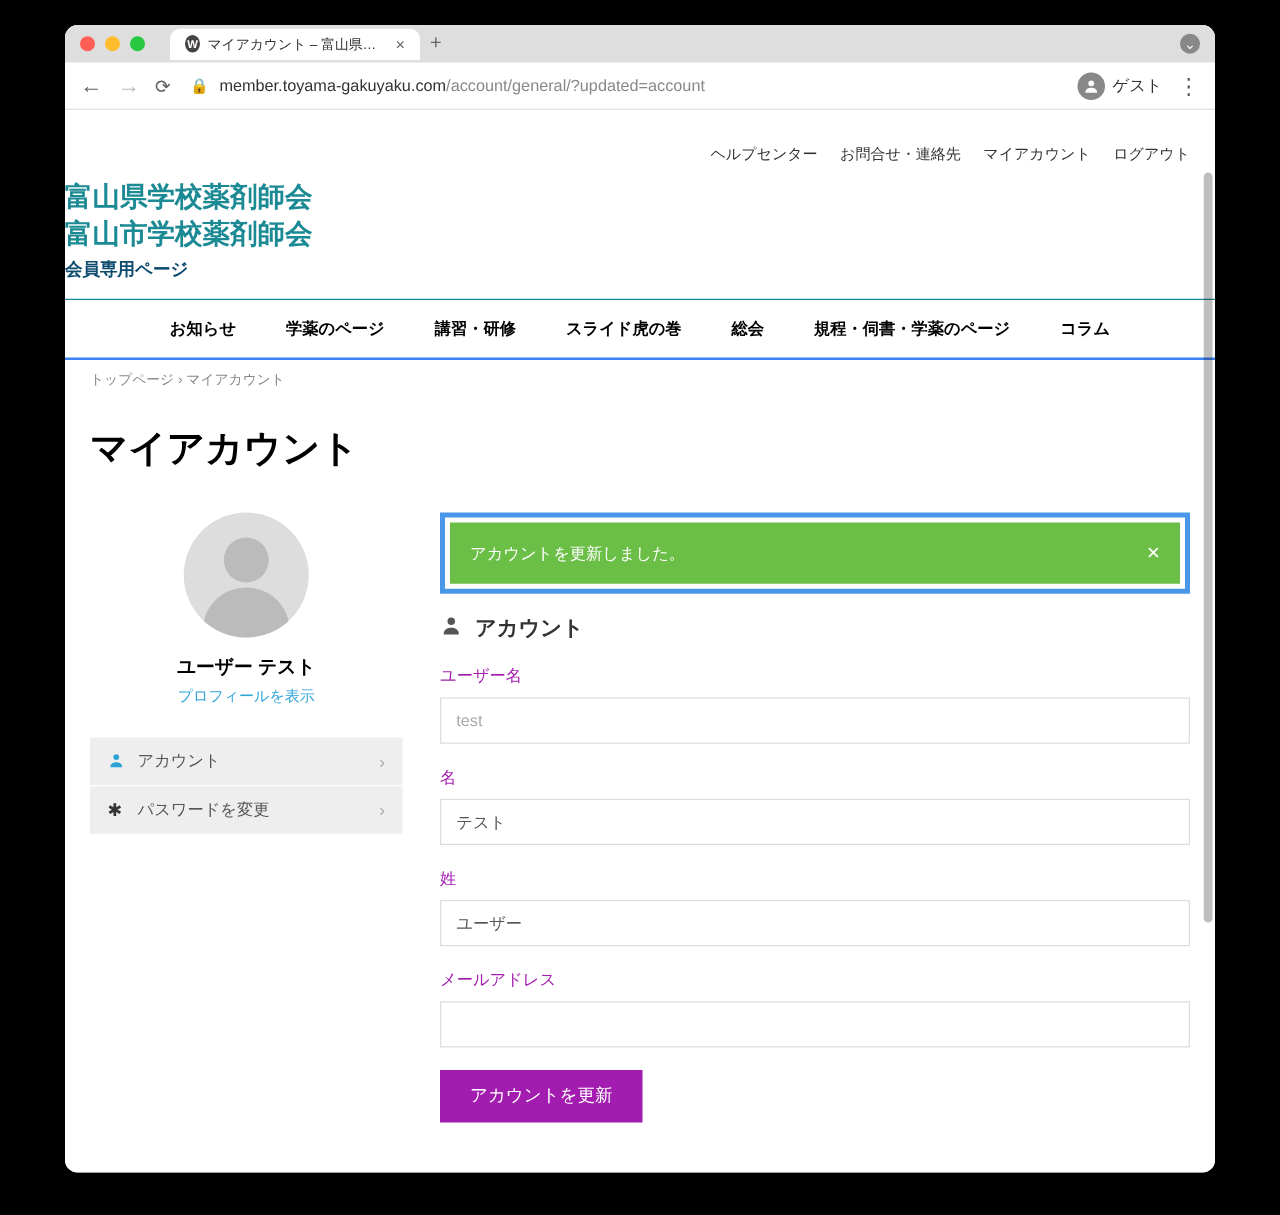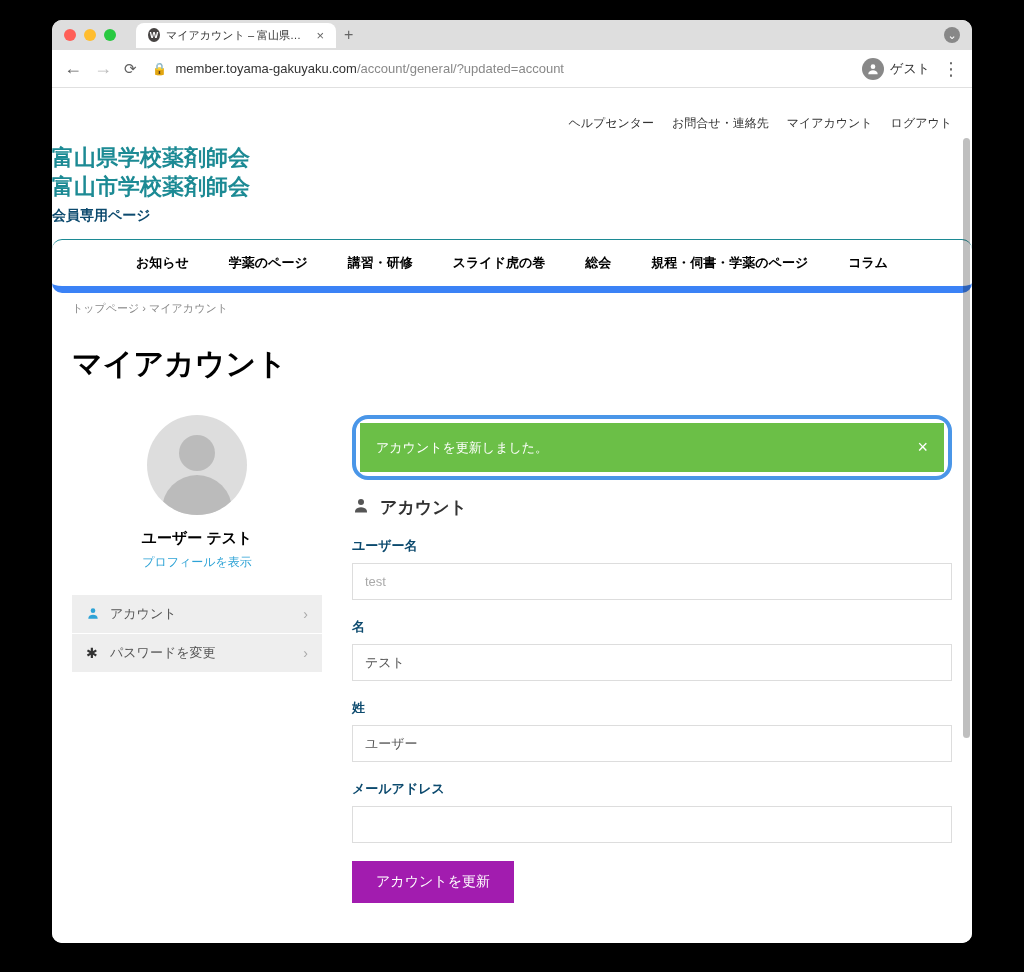--- a/index.html
+++ b/index.html
@@ -26,47 +26,47 @@
 .url .path { color: #888; }
 .profile { display: flex; align-items: center; gap: 6px; font-size: 13px; color: #333; }
 .profile-icon { width: 22px; height: 22px; background: #888; border-radius: 50%; display: flex; align-items: center; justify-content: center; color: #fff; }
 .menu-dots { color: #606060; font-size: 18px; cursor: pointer; }
 .content { background: #fff; position: relative; }
 .topnav { display: flex; justify-content: flex-end; gap: 18px; padding: 12px 20px 8px; font-size: 12px; }
 .topnav a { color: #333; text-decoration: none; cursor: pointer; margin-top: 15px; }
 .header { text-align: left; padding: 4px 0 14px; }
 .header h1 { font-family: serif; color: #1c8a94; font-size: 22px; font-weight: 600; line-height: 1.3; }
 .header .sub { color: #0c4a6e; font-size: 14px; font-weight: bold; margin-top: 6px; }
-.mainnav { border-top: 1px solid #1c8a94; border-bottom: 7px solid #3b82f6; border-radius: 10px; }
+.mainnav { border-top: 1px solid #1c8a94; border-bottom: 2px solid #3b82f6; }
 .mainnav ul { display: flex; justify-content: center; list-style: none; gap: 40px; padding: 14px 0; }
 .mainnav li { font-size: 13px; font-weight: bold; cursor: pointer; }
 .breadcrumb { padding: 8px 20px; font-size: 11px; color: #888; }
 .breadcrumb a { color: #888; text-decoration: none; cursor: pointer; }
 .main { padding: 20px 20px 40px; }
 .page-title { font-size: 30px; font-weight: bold; margin-bottom: 30px; }
 .layout { display: flex; gap: 30px; }
 .sidebar { width: 250px; }
 .avatar { width: 100px; height: 100px; background: #ddd; border-radius: 50%; margin: 0 auto 14px; position: relative; overflow: hidden; }
 .avatar::before { content: ""; position: absolute; width: 36px; height: 36px; background: #bbb; border-radius: 50%; top: 20px; left: 32px; }
 .avatar::after { content: ""; position: absolute; width: 70px; height: 70px; background: #bbb; border-radius: 50%; top: 60px; left: 15px; }
 .uname { text-align: center; font-size: 15px; font-weight: bold; margin-bottom: 6px; }
 .viewprofile { text-align: center; font-size: 12px; color: #2ea3d6; cursor: pointer; margin-bottom: 24px; }
 .menu-item { display: flex; align-items: center; padding: 10px 14px; background: #eee; border-bottom: 1px solid #fff; cursor: pointer; font-size: 13px; }
 .menu-item .mi-icon { width: 24px; color: #2ea3d6; font-size: 14px; }
 .menu-item.inactive .mi-icon { color: #333; }
 .menu-item .mi-label { flex: 1; color: #555; }
 .menu-item .mi-chevron { color: #aaa; font-size: 14px; }
 .right { flex: 1; }
-.alert-wrap { border: 4px solid #4a96e8; border-radius: 16px; padding: 4px; margin-bottom: 16px; }
+.alert-wrap { border: 4px solid #4a96e8; border-radius: 0; padding: 4px; margin-bottom: 16px; }
 .alert { background: #6bbf47; color: #fff; padding: 14px 16px; display: flex; justify-content: space-between; align-items: center; font-size: 13px; }
 .alert-close { cursor: pointer; font-size: 18px; }
 .section-title { display: flex; align-items: center; gap: 10px; font-size: 17px; font-weight: bold; margin-bottom: 18px; color: #333; }
 .section-title .st-icon { color: #555; font-size: 18px; }
 .field { margin-bottom: 18px; }
-.field label { display: block; font-size: 13px; font-weight: bold; margin-bottom: 8px; color: #0c4a6e; }
+.field label { display: block; font-size: 13px; font-weight: normal; margin-bottom: 8px; color: #a21caf; }
 .field input { width: 100%; padding: 10px 12px; border: 1px solid #ddd; font-size: 13px; color: #555; background: #fff; }
 .field input[readonly] { color: #aaa; }
 .submit { background: #a21caf; color: #fff; border: none; padding: 12px 24px; font-size: 14px; cursor: pointer; }
 .scrollbar { position: absolute; right: 2px; top: 50px; width: 7px; height: 600px; background: rgba(0,0,0,0.25); border-radius: 4px; }
 </style>
 </head>
 <body>
 
 <div class="window">
   <div class="titlebar">

